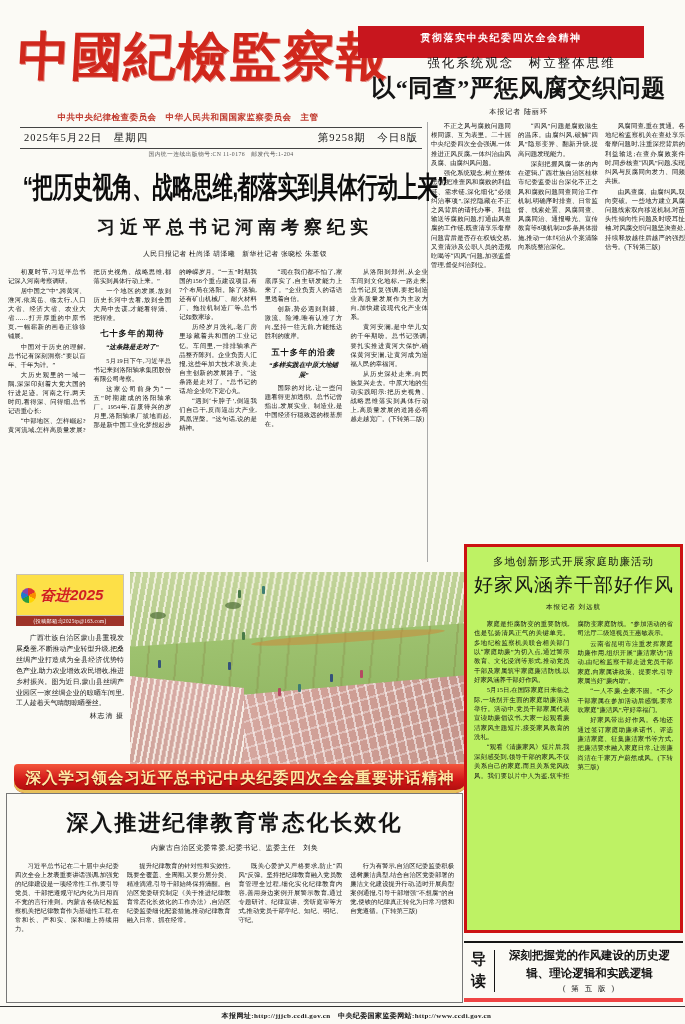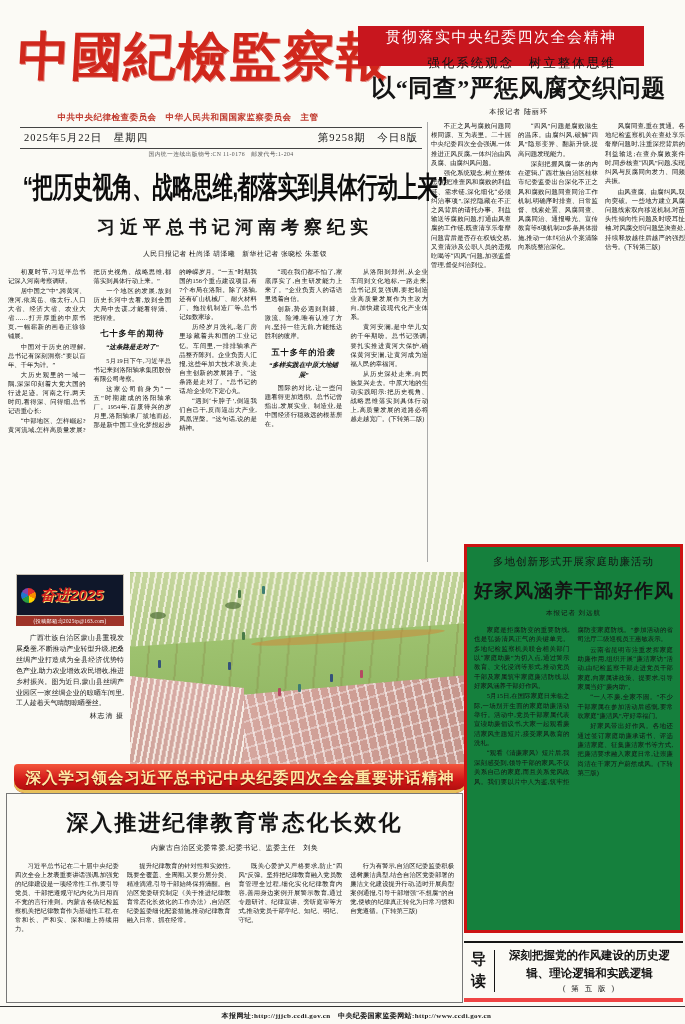--- a/index.html
+++ b/index.html
@@ -25,22 +25,22 @@
     border-top:1px solid #444; border-bottom:1px solid #444;
     display:flex; justify-content:space-between; align-items:center;
     padding:3px 4px; font-size:10.5px; letter-spacing:1px;
   }
   .regline {
     position:absolute; left:20px; top:150px; width:402px; text-align:center;
     font-size:5.8px; color:#555; letter-spacing:.4px;
   }
   
   .tr-banner {
-    position:absolute; left:358px; top:26px; width:286px; height:40px;
-    background:#c8161e; color:#fff; font-weight:normal; font-size:15px;
+    position:absolute; left:358px; top:26px; width:286px; height:32px;
+    background:#c8161e; color:#fff; font-weight:bold; font-size:10px;
     line-height:23px; text-align:center; letter-spacing:1.5px;
   }
   .tr-kicker { position:absolute; left:358px; top:55px; width:327px; text-align:center;
     font-size:12.5px; font-weight:normal; letter-spacing:2px; }
   .tr-headline { position:absolute; left:352px; top:72px; width:333px; text-align:center;
     font-size:24px; font-weight:bold; letter-spacing:.5px; white-space:nowrap; }
   .tr-byline { position:absolute; left:352px; top:107px; width:333px; text-align:center;
     font-size:7px; letter-spacing:1px; }
   .tr-body {
     position:absolute; left:431px; top:121px; width:254px; height:420px; overflow:hidden;
@@ -84,21 +84,21 @@
                linear-gradient(100deg,#ddb3ac,#cf9e95 60%,#c3948a); transform:skewY(-5deg); }
   .ph-patch { position:absolute; left:0; top:56%; width:34%; height:44%;
     background:repeating-linear-gradient(100deg, rgba(250,244,236,.9) 0 2px, rgba(0,0,0,0) 2px 6px),
                linear-gradient(#d8aca6,#cfa49b); transform:skewY(6deg); }
   .worker { position:absolute; width:3px; height:8px; background:#3c4450; border-radius:1px; }
   .worker.pink { background:#b54a62; } .worker.green { background:#4a7a48; }
   .worker.blue { background:#35527a; } .worker.teal { background:#3d7d72; }
   .mound { position:absolute; width:16px; height:7px; border-radius:50%; background:#5d7a42; opacity:.8; }
   
   .promo { position:absolute; left:16px; top:574px; width:108px; }
-  .badge-box { border:1px solid #c9c2b4; background:#0f172a; display:flex; align-items:center;
+  .badge-box { border:1px solid #c9c2b4; background:#fde047; display:flex; align-items:center;
     gap:4px; padding:20px 4px; height:38px; }
   .pinwheel-icon { width:15px; height:15px; border-radius:50%; flex:0 0 15px;
     background:conic-gradient(#e03030 0 60deg,#f98a00 60deg 120deg,#ffd400 120deg 180deg,#2a9d3f 180deg 240deg,#2277cc 240deg 300deg,#8844aa 300deg 360deg); }
   .badge-text { font-family:"Liberation Sans",sans-serif; font-style:italic; font-weight:bold;
     font-size:15px; color:#d21f1f; text-shadow:1px 1px 0 #f5d36a; white-space:nowrap; }
   .badge-strip { background:#9e3328; color:#fff; font-size:5.2px; text-align:center;
     padding:1.5px 0; letter-spacing:.3px; }
   .promo-caption { margin-top:7px; font-size:6.9px; line-height:1.58; text-align:justify;
     text-indent:2em; }
   .promo-credit { margin-top:2px; text-align:right; font-size:6.9px; letter-spacing:1px; }
@@ -112,23 +112,23 @@
   }
   
   .bottom-box { position:absolute; left:6px; top:793px; width:457px; height:210px;
     border:1px solid #777; padding:14px 8px 0; }
   .disc-headline { text-align:center; font-size:22px; font-weight:bold; letter-spacing:2px; }
   .disc-byline { text-align:center; font-size:7px; margin-top:5px; letter-spacing:.5px; }
   .disc-body { margin-top:8px; height:128px; overflow:hidden;
     column-count:4; column-gap:8px; font-size:6.3px; line-height:1.43; text-align:justify; }
   
   .fam-box { position:absolute; left:464px; top:544px; width:219px; height:389px;
-    border:3px solid #cc1212; background:#15803d; padding:8px 7px 0; }
+    border:3px solid #cc1212; background:#bef264; padding:8px 7px 0; }
   .fam-kicker { text-align:center; font-size:10.5px; letter-spacing:1px; }
-  .fam-headline { text-align:center; font-size:19px; font-weight:bold; margin-top:9px;
+  .fam-headline { text-align:center; font-size:19px; font-weight:normal; margin-top:3px;
     letter-spacing:1px; white-space:nowrap; }
   .fam-byline { text-align:center; font-size:6.5px; margin-top:5px; letter-spacing:1px; }
   .fam-body { margin-top:7px; height:296px; overflow:hidden;
     column-count:2; column-gap:8px; font-size:6.4px; line-height:1.46; text-align:justify; }
   
   .digest { position:absolute; left:464px; top:941px; width:219px; height:61px;
     border-top:2px solid #151515; border-bottom:4px solid #ef4444;
     display:flex; align-items:center; gap:7px; padding:4px 6px; }
   .digest-label { width:17px; font-size:15px; font-weight:bold; line-height:1.45;
     word-break:break-all; text-align:center; }

